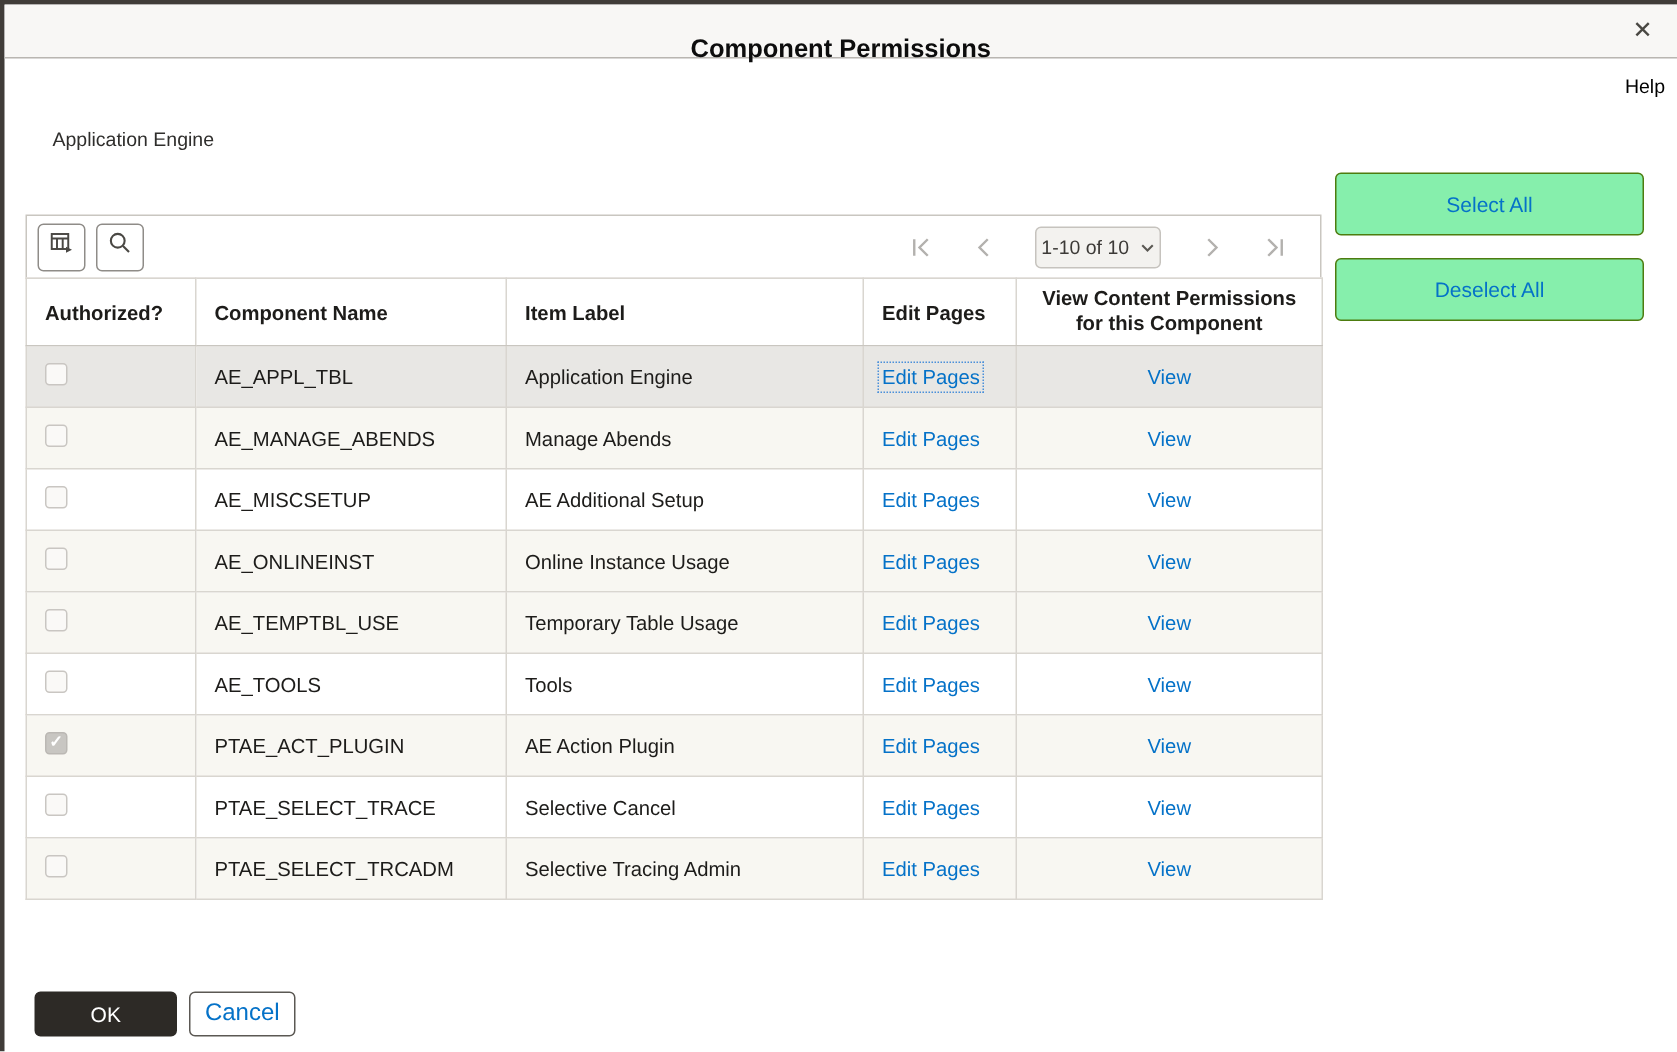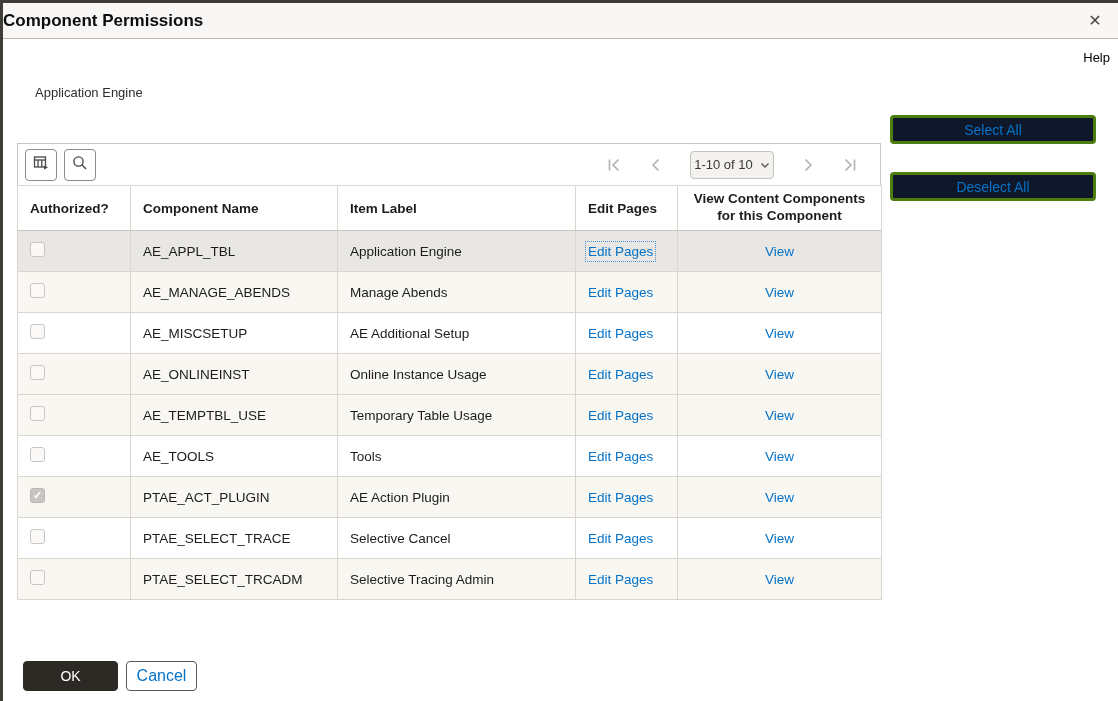--- a/index.html
+++ b/index.html
@@ -7,22 +7,22 @@
   .dialog {
     position:relative; width:1118px; height:701px; background:#fff; overflow:hidden;
     border-top:3px solid #403c38; border-left:3px solid #403c38;
   }
   
   .hdr {
     position:absolute; left:0; top:0; width:1115px; height:36px;
     background:#f8f7f5; border-bottom:1px solid #b9b6b1;
   }
   .hdr-title {
-    position:absolute; left:0; right:0; top:0; height:48px; line-height:36px;
-    font-size:17px; font-weight:bold; color:#0d0d0d;
+    position:absolute; left:0; right:0; top:12px; height:48px; line-height:36px;
+    text-align:center; font-size:17px; font-weight:bold; color:#0d0d0d;
   }
   .hdr-close {
     position:absolute; right:12px; top:7px; width:22px; height:22px; line-height:22px;
     text-align:center; font-size:16px; color:#4a4843; cursor:pointer;
   }
   .help-link {
     position:absolute; top:47px; right:8px; font-size:13px; color:#000000; cursor:pointer;
   }
   .sub-label { position:absolute; left:32px; top:82px; font-size:13px; color:#2f2e2c; }
   .section-title { position:absolute; left:14px; top:118px; font-size:14.5px; font-weight:bold; color:#7f1d1d;margin-top:40px; }
@@ -74,22 +74,22 @@
     background:#faf9f7; display:inline-block; position:relative; cursor:pointer;
   }
   .cbx.checked { background:#c8c6c2; border-color:#bbb8b4; }
   .cbx.checked::after {
     content:"✓"; position:absolute; left:0; top:-1px; width:100%; height:100%;
     color:#fff; font-size:11px; font-weight:bold; text-align:center; line-height:15px;
   }
 
   
   .side-btn {
-    position:absolute; left:887px; width:206px; height:29px; background:#0f172a;
-    border:3px solid #4d7c0f; border-radius:4px; color:#0572c8; font-size:14px;
+    position:absolute; left:887px; width:206px; height:42px; background:#86efac;
+    border:1px solid #4d7c0f; border-radius:4px; color:#0572c8; font-size:14px;
     display:flex; align-items:center; justify-content:center; cursor:pointer;
     font-family:"Liberation Sans", sans-serif;
   }
   .btn-ok {
     position:absolute; left:20px; top:658px; width:95px; height:30px;
     background:#2d2a26; color:#fff; border:1px solid #2d2a26; border-radius:4px;
     font-size:14px; display:flex; align-items:center; justify-content:center; cursor:pointer;
     font-family:"Liberation Sans", sans-serif;
   }
   .btn-cancel {
@@ -177,21 +177,21 @@
         <col class="col-item">
         <col class="col-edit">
         <col class="col-view">
     </colgroup>
     <thead>
       <tr>
         <th>Authorized?</th>
         <th>Component Name</th>
         <th>Item Label</th>
         <th>Edit Pages</th>
-        <th class="center">View Content Components for this Component</th>
+        <th class="center">View Content Permissions for this Component</th>
       </tr>
     </thead>
     <tbody>
         <tr class="active">
       <td><span class="cbx"></span></td>
       <td>AE_APPL_TBL</td>
       <td>Application Engine</td>
       <td><a class="grid-link focused">Edit Pages</a></td>
       <td class="view-cell"><a class="grid-link">View</a></td>
     </tr>

